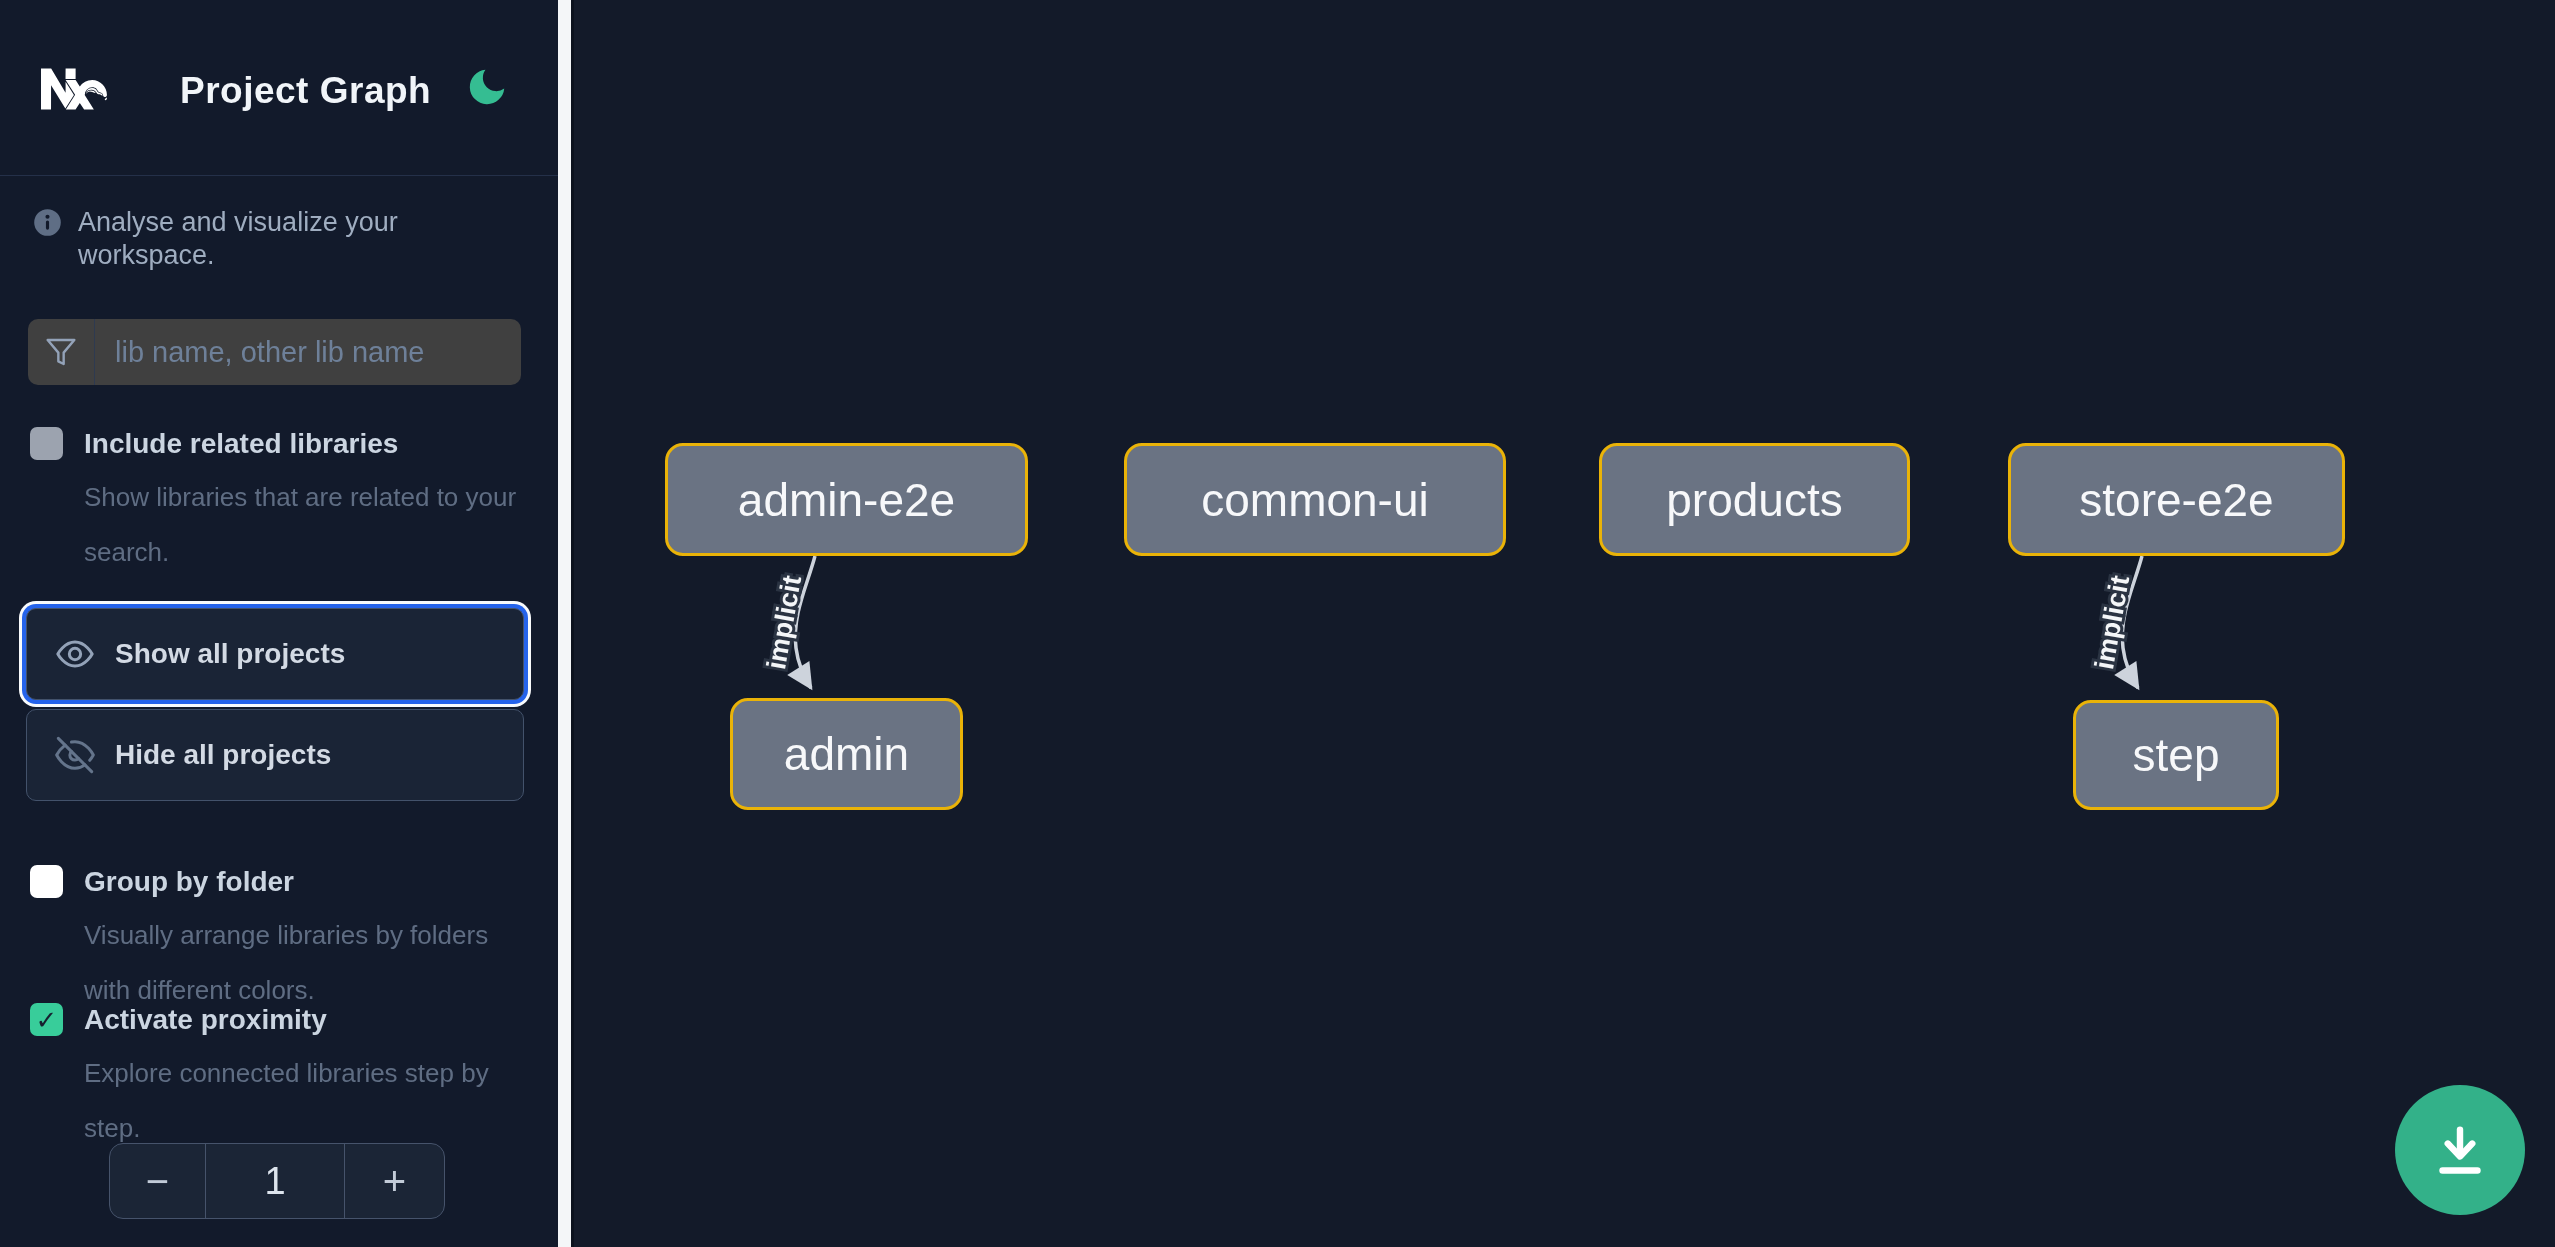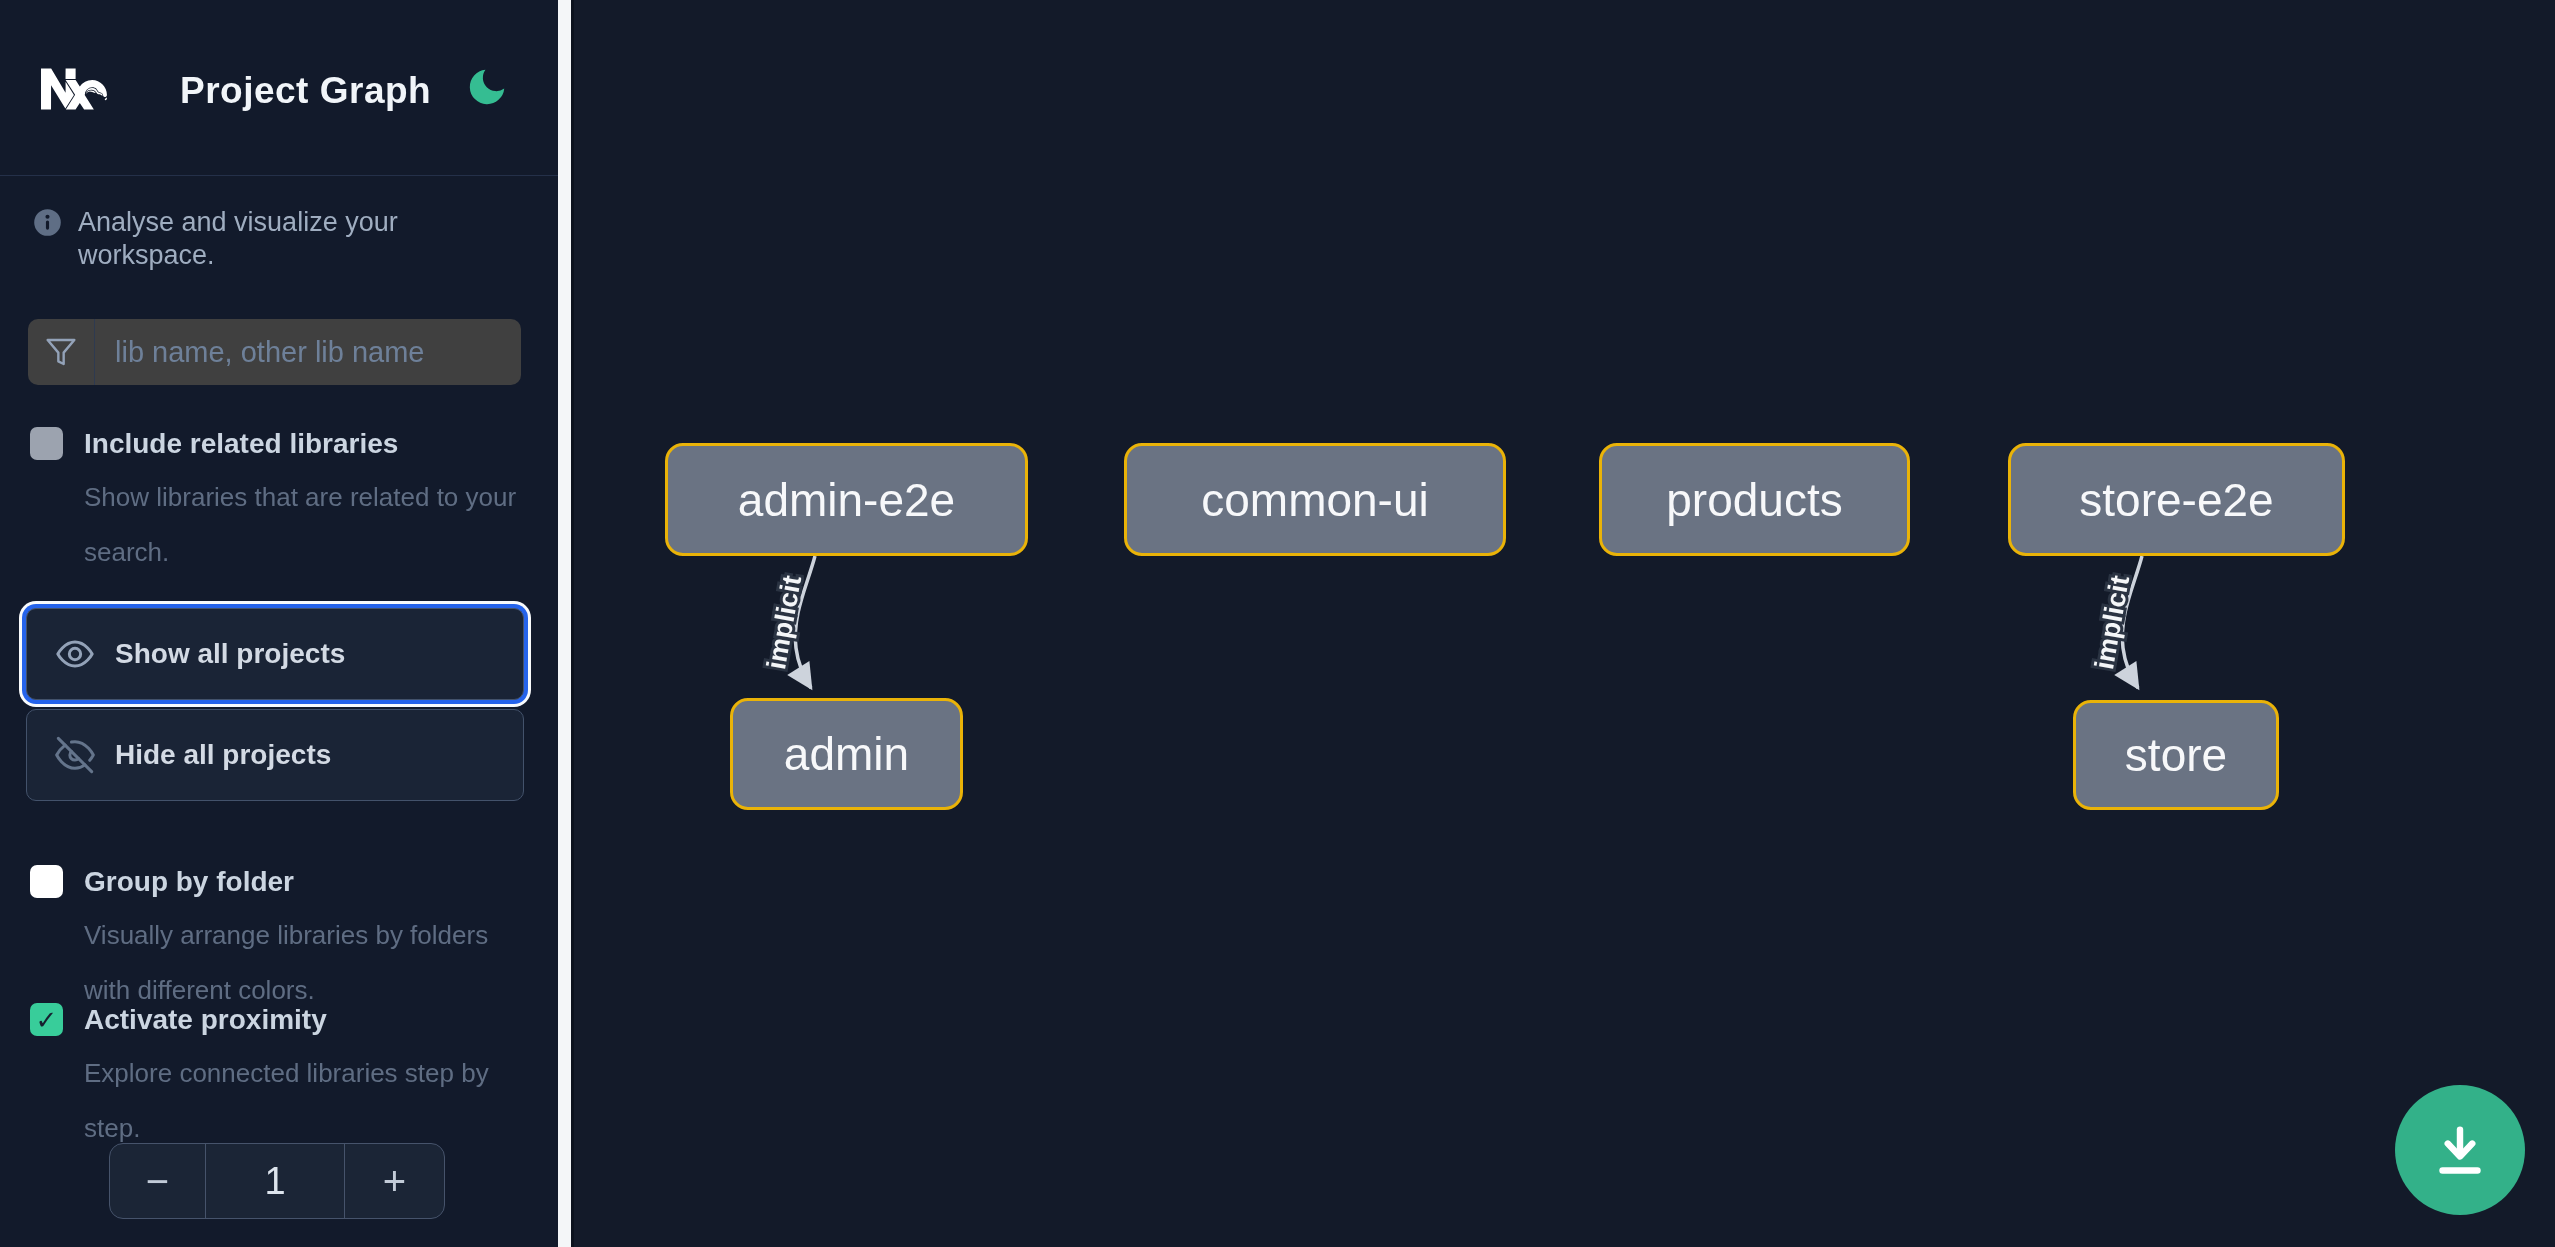--- a/index.html
+++ b/index.html
@@ -212,21 +212,21 @@
     <path d="M 1568 556 C 1560 586, 1545 615, 1549 648 C 1551 664, 1557 677, 1564 688" fill="none" stroke="#cdd3dc" stroke-width="3.5" marker-end="url(#arrow)"></path>
     <text class="edge-label" transform="translate(219,624) rotate(-80)">implicit</text>
     <text class="edge-label" transform="translate(1547,624) rotate(-80)">implicit</text>
   </svg>
 
   <div class="node node-admin-e2e">admin-e2e</div>
   <div class="node node-common-ui">common-ui</div>
   <div class="node node-products">products</div>
   <div class="node node-store-e2e">store-e2e</div>
   <div class="node node-admin">admin</div>
-  <div class="node node-store">store</div>
+  <div class="node node-store">step</div>
 
   <button class="fab">
     <svg width="70" height="70" viewBox="0 0 24 24" fill="none" stroke="#ffffff" stroke-width="2.2" stroke-linecap="round" stroke-linejoin="round">
       <path d="M12 5 V13.8"></path>
       <path d="M7.8 9.8 L12 14.2 L16.2 9.8"></path>
       <path d="M6 19 H18"></path>
     </svg>
   </button>
 
 </main>

